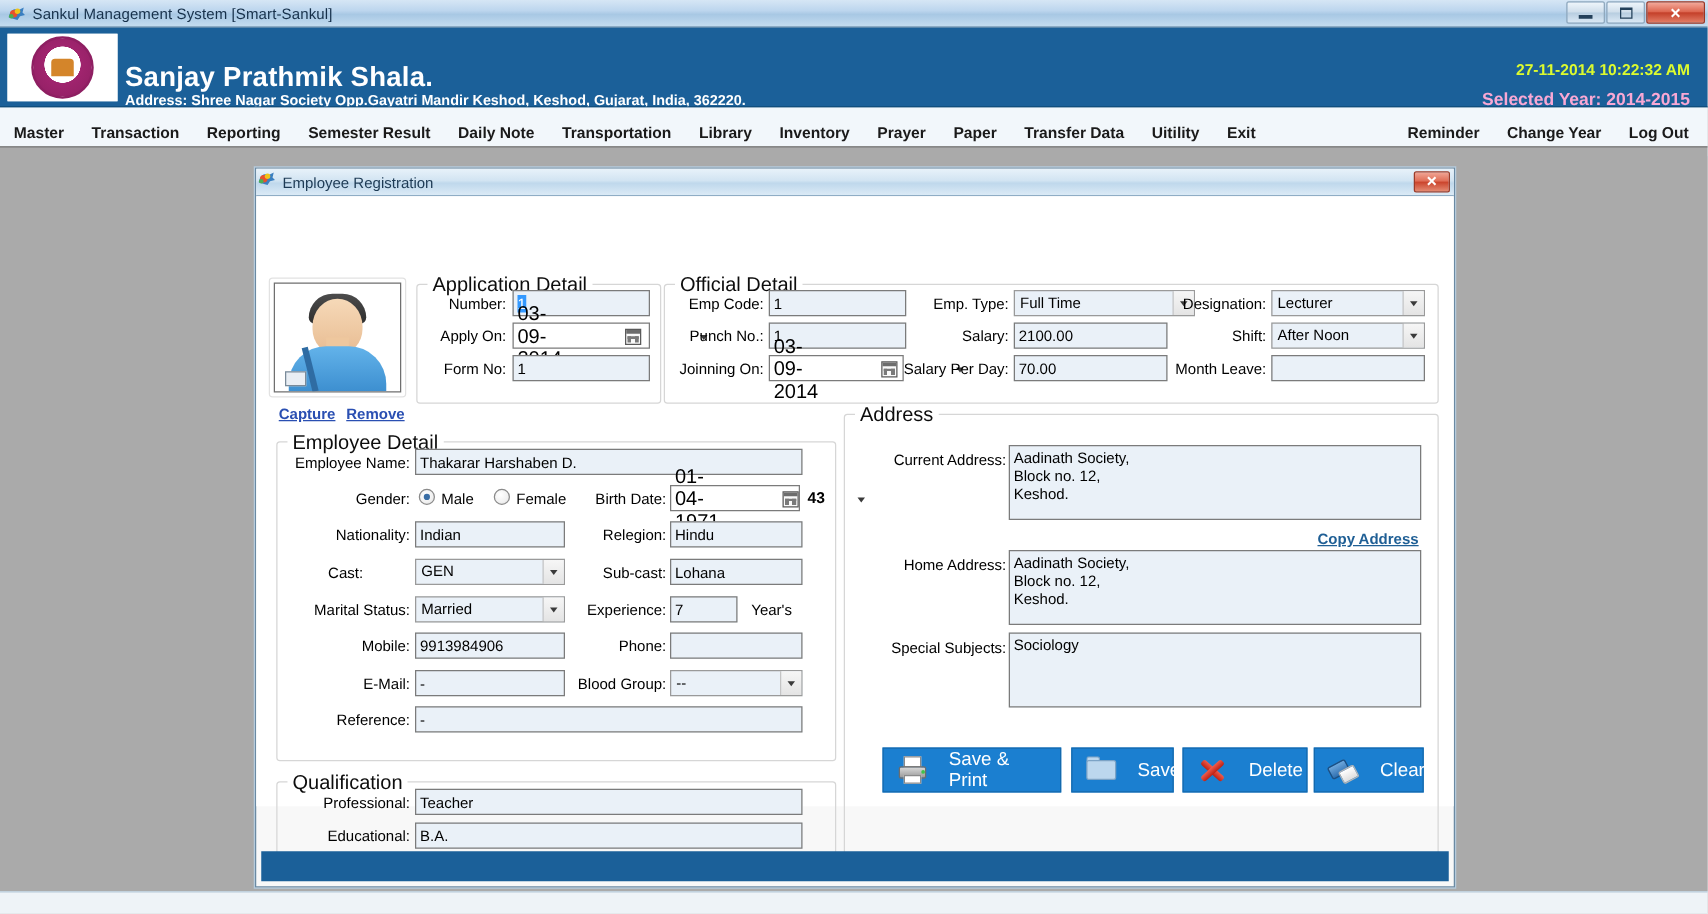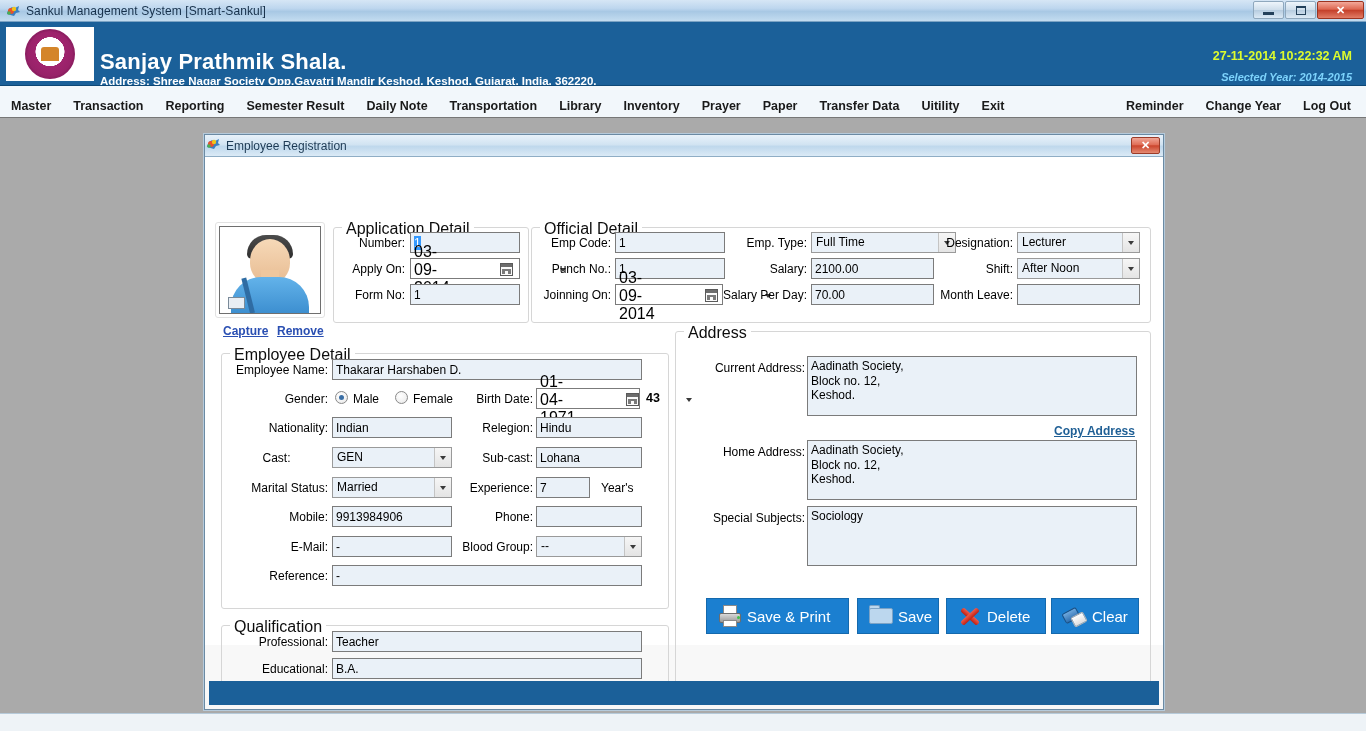--- a/index.html
+++ b/index.html
@@ -74,21 +74,21 @@
   .sch-addr {
     position: absolute; left: 100px; top: 53px;
     color: #fff; font-size: 11.5px; font-weight: bold;
   }
   .hdr-datetime {
     position: absolute; right: 14px; top: 27px;
     color: #ddfb2e; font-size: 12.5px; font-weight: bold;
   }
   .hdr-year {
     position: absolute; right: 14px; top: 49px;
-    color: #7dd3fc; font-size: 11px; font-weight: bold; font-style: italic;
+    color: #f9a8d4; font-size: 14px; font-weight: bold;
   }
 
   
   .menubar {
     position: absolute; left: 0; top: 86px; width: 1366px; height: 40px;
     background: #f2f7fb;
     border-bottom: 1px solid #b6cada;
     display: flex; align-items: center;
   }
   .menu-item {
@@ -270,21 +270,21 @@
   .av-badge {
     position:absolute; left:8px; bottom:4px; width:17px; height:12px;
     background:#e9eef4; border:1px solid #7a8a99;
   }
 
   
   .actbtn {
     position: absolute; height: 36px;
     background: #1b7fd0; border: 1px solid #1469ad;
     color: #fff; font-size: 15px;
-    display: flex; align-items: center; gap: 4px;
+    display: flex; align-items: center; gap: 16px;
     padding-left: 10px; padding-right: 12px; cursor: pointer;
   }
   .btn-ico { width: 26px; height: 24px; position: relative; flex: 0 0 auto; }
 
   
   .ico-printer .p-body { position:absolute; left:2px; top:9px; width:22px; height:10px; background:linear-gradient(to bottom,#d8d8d8,#9a9a9a); border:1px solid #6d6d6d; border-radius:2px;}
   .ico-printer .p-paper { position:absolute; left:6px; top:1px; width:14px; height:9px; background:#fff; border:1px solid #8a8a8a;}
   .ico-printer .p-out { position:absolute; left:6px; top:16px; width:14px; height:7px; background:#fff; border:1px solid #8a8a8a;}
   .ico-printer .p-led { position:absolute; right:3px; top:12px; width:3px; height:3px; background:#3fc24a; border-radius:50%;}
 

